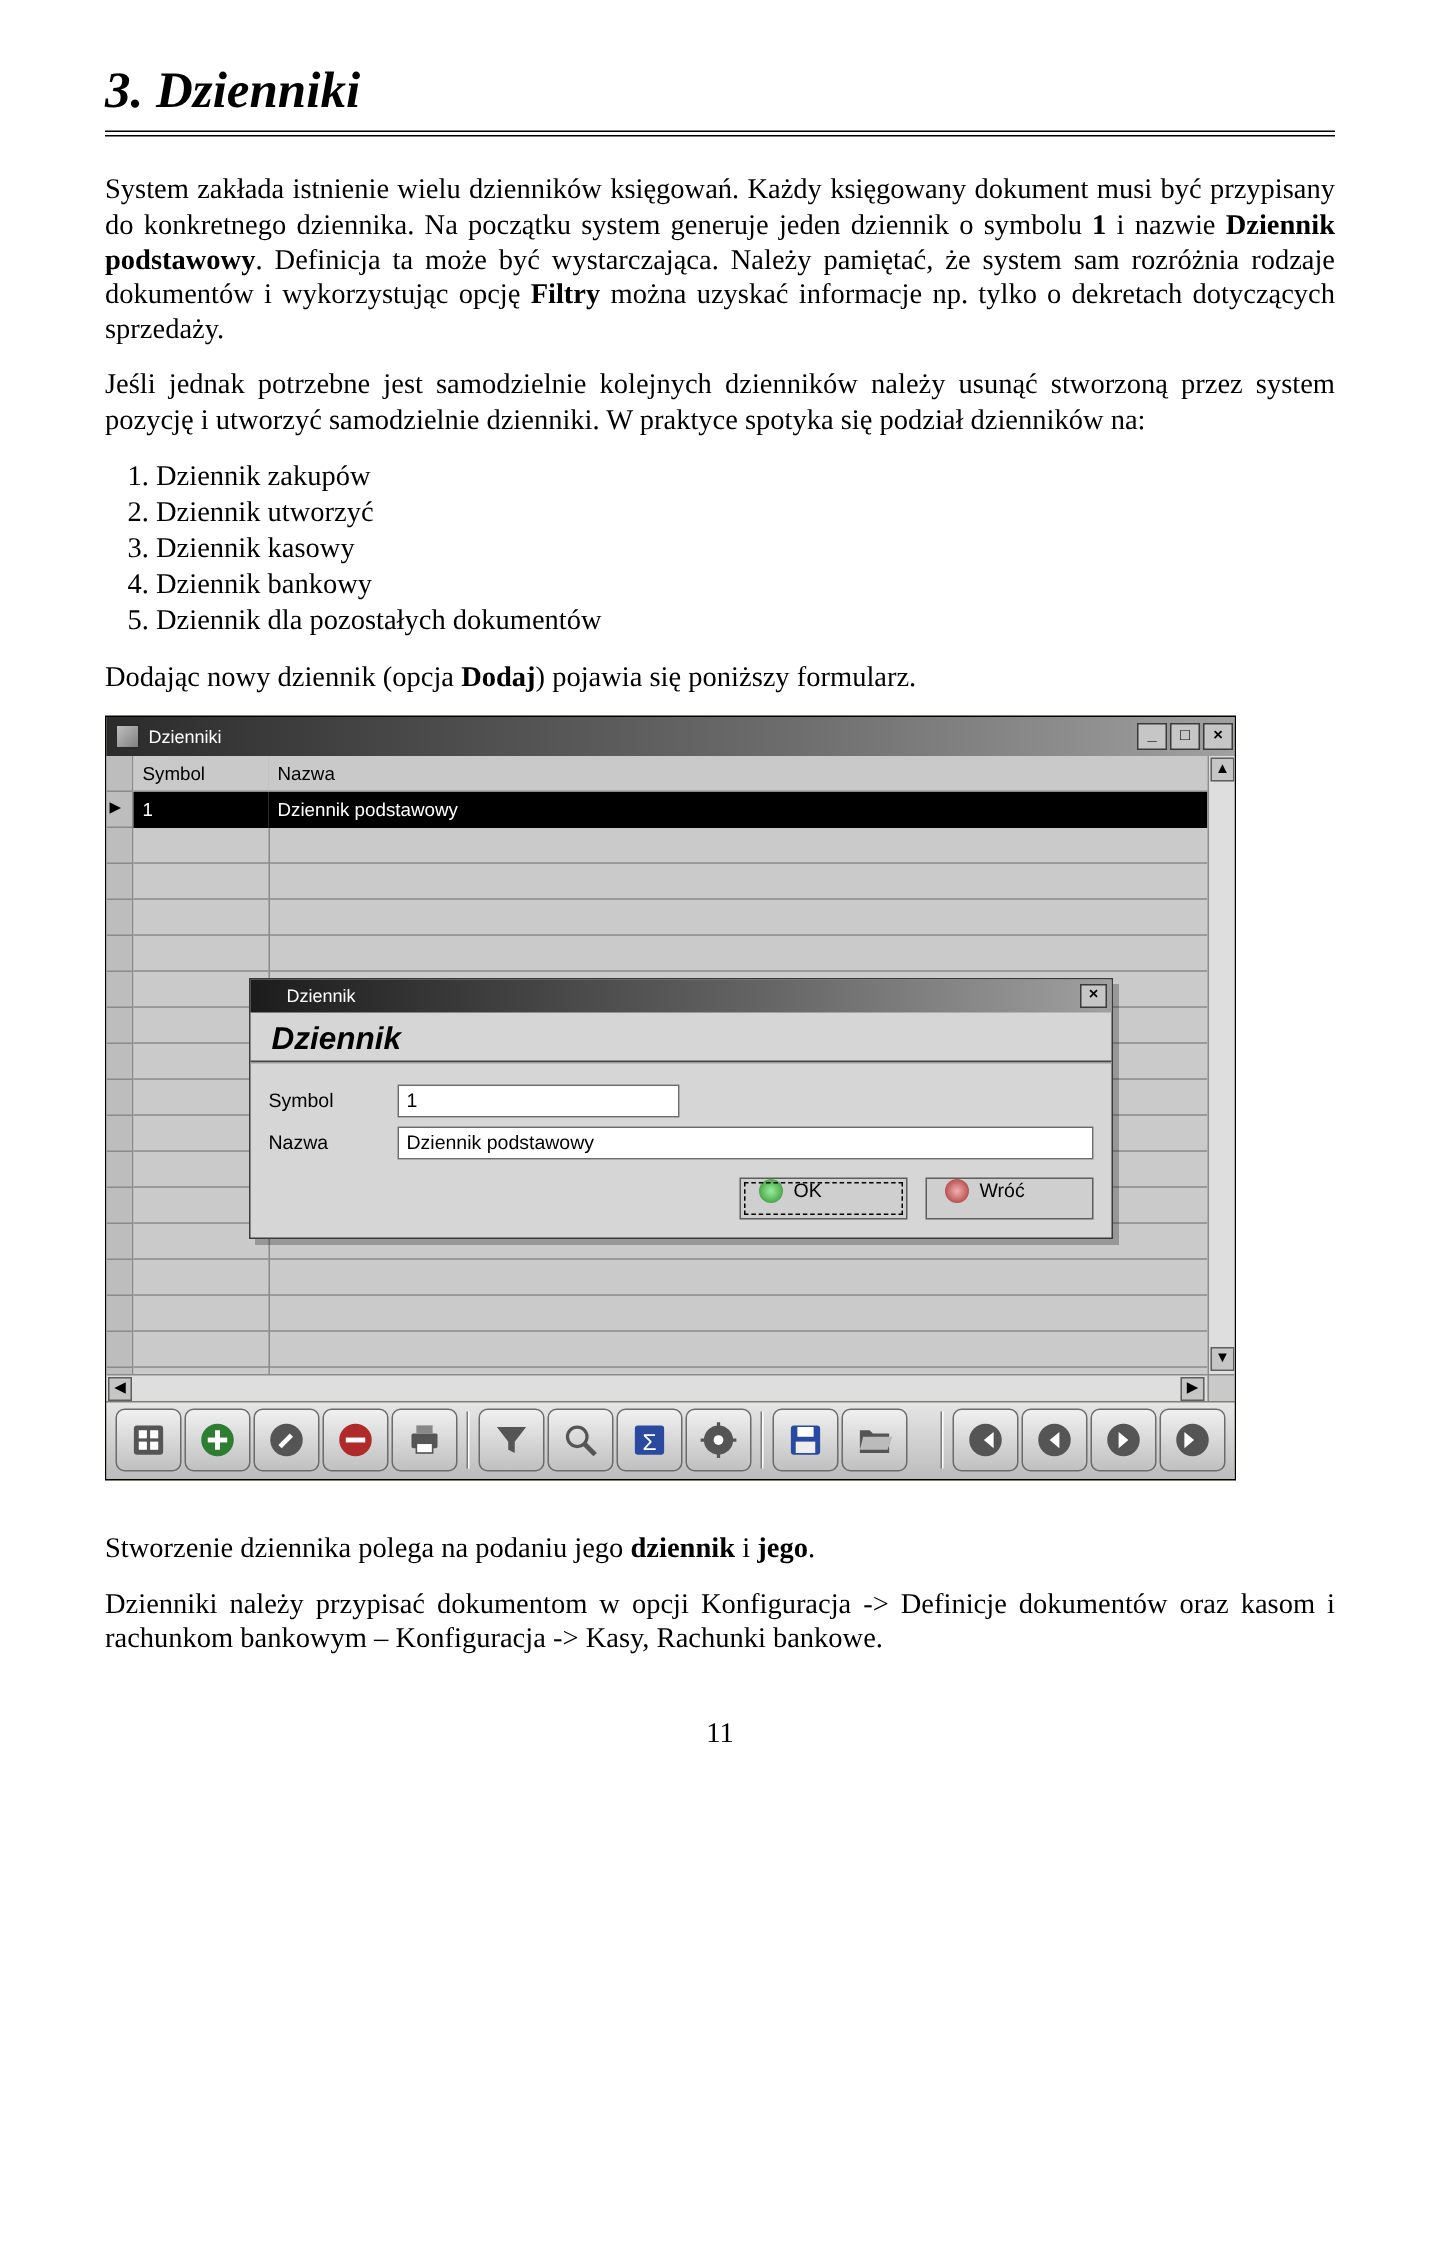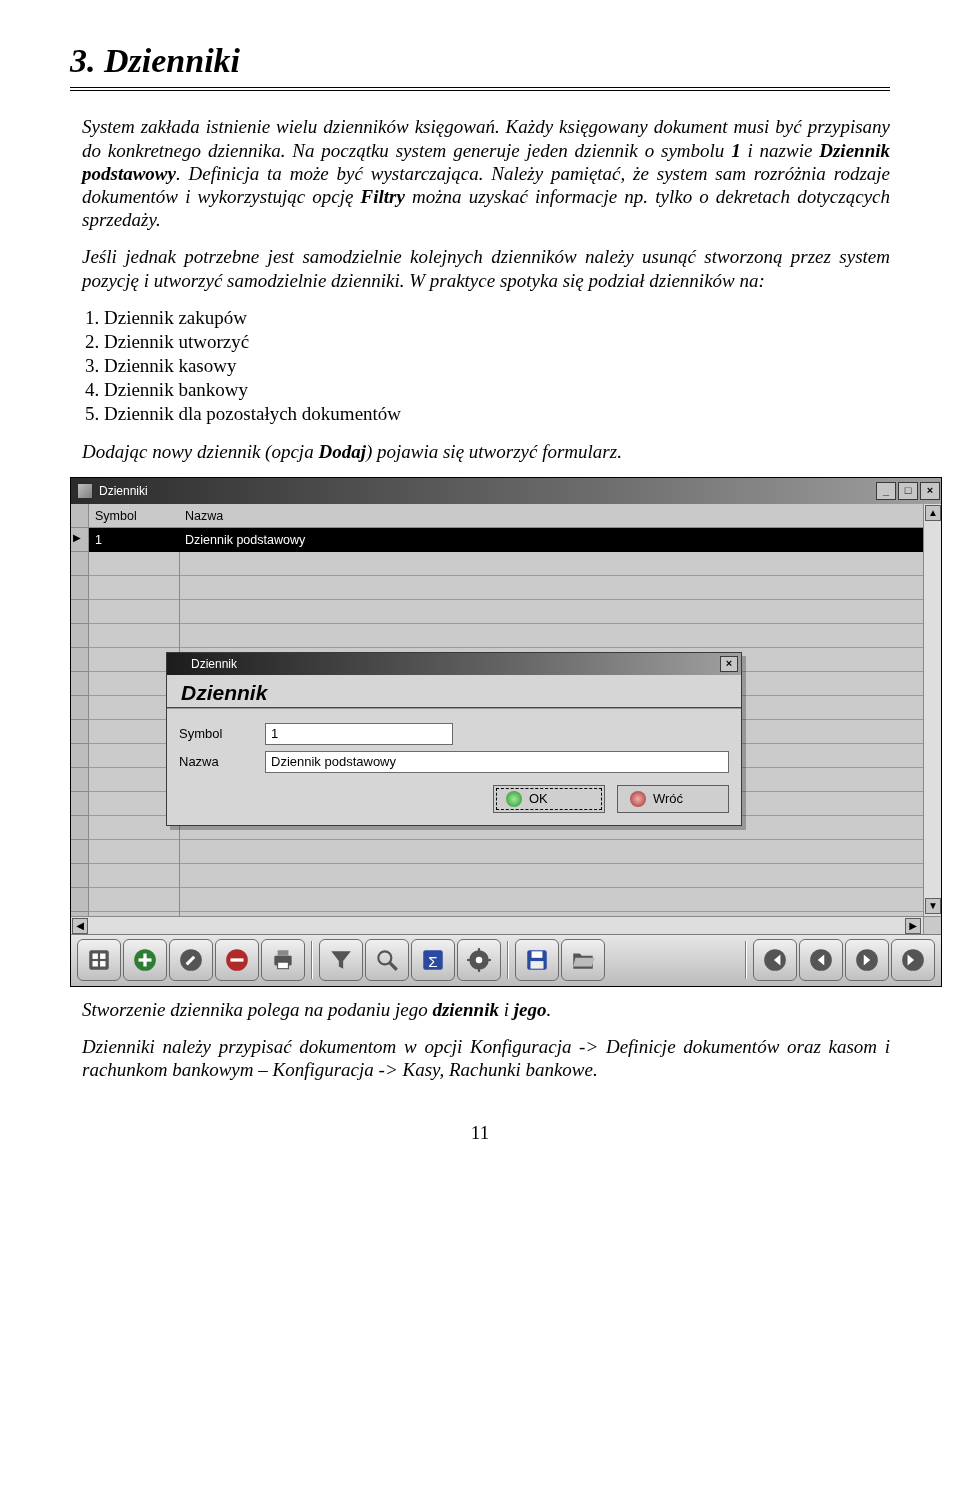--- a/index.html
+++ b/index.html
@@ -17,34 +17,34 @@
     font-size: 34px;
     font-weight: bold;
     font-style: italic;
     margin: 0 0 6px 0;
   }
   .hr-double {
     border: 0;
     border-top: 4px double #000;
     margin: 0 0 24px 0;
   }
-  p { margin: 0 0 14px 12px; text-align: justify; font-style: italic; }
+  p { margin: 0 0 14px 0; text-align: justify; }
   .bold { font-weight: bold; }
   ol.numbered {
     margin: 0 0 14px 34px;
     padding: 0;
     list-style: decimal;
   }
   ol.numbered li { margin-bottom: 1px; }
   .pagenum { text-align: center; margin-top: 40px; }
 
   
   .shot {
-    width: 872px;
-    margin: 14px 0 11px 0;
+    width: 754px;
+    margin: 14px 0 34px 0;
     font-family: Tahoma, Verdana, Arial, sans-serif;
     font-size: 12px;
     color: #000;
     background: #fef9c3;
     border: 1px solid #000;
     box-sizing: border-box;
     position: relative;
     line-height: normal;
   }
   .shot * { box-sizing: border-box; }
@@ -246,21 +246,21 @@
     font-size: 13px;
   }
   .frow.sym input { flex: 0 0 70px; }
   .dbtns {
     display: flex;
     justify-content: flex-end;
     gap: 12px;
     margin-top: 12px;
   }
   .dbtn {
-    display: flex; align-items: center;
+    display: flex; align-items: flex-start;
     gap: 7px;
     min-width: 112px;
     height: 28px;
     padding: 0 12px;
     border: 1px solid #5e5e5e;
     background: #cfcfcf;
     cursor: default;
   }
   .dbtn.ok { outline: 1px dashed #000; outline-offset: -4px; }
   .dbtn .ic {
@@ -318,21 +318,21 @@
 
 <ol class="numbered">
   <li>Dziennik zakupów</li>
   <li>Dziennik utworzyć</li>
   <li>Dziennik kasowy</li>
   <li>Dziennik bankowy</li>
   <li>Dziennik dla pozostałych dokumentów</li>
 </ol>
 
 <p>
-  <span>Dodając nowy dziennik (opcja </span><span class="bold">Dodaj</span><span>) pojawia się utworzyć formularz.</span>
+  <span>Dodając nowy dziennik (opcja </span><span class="bold">Dodaj</span><span>) pojawia się poniższy formularz.</span>
 </p>
 
 <div class="shot">
 
   <div class="titlebar">
     <div class="appicon"></div>
     <span>Dzienniki</span>
     <span class="spacer"></span>
     <div class="winbtns">
       <div class="winbtn">_</div>

